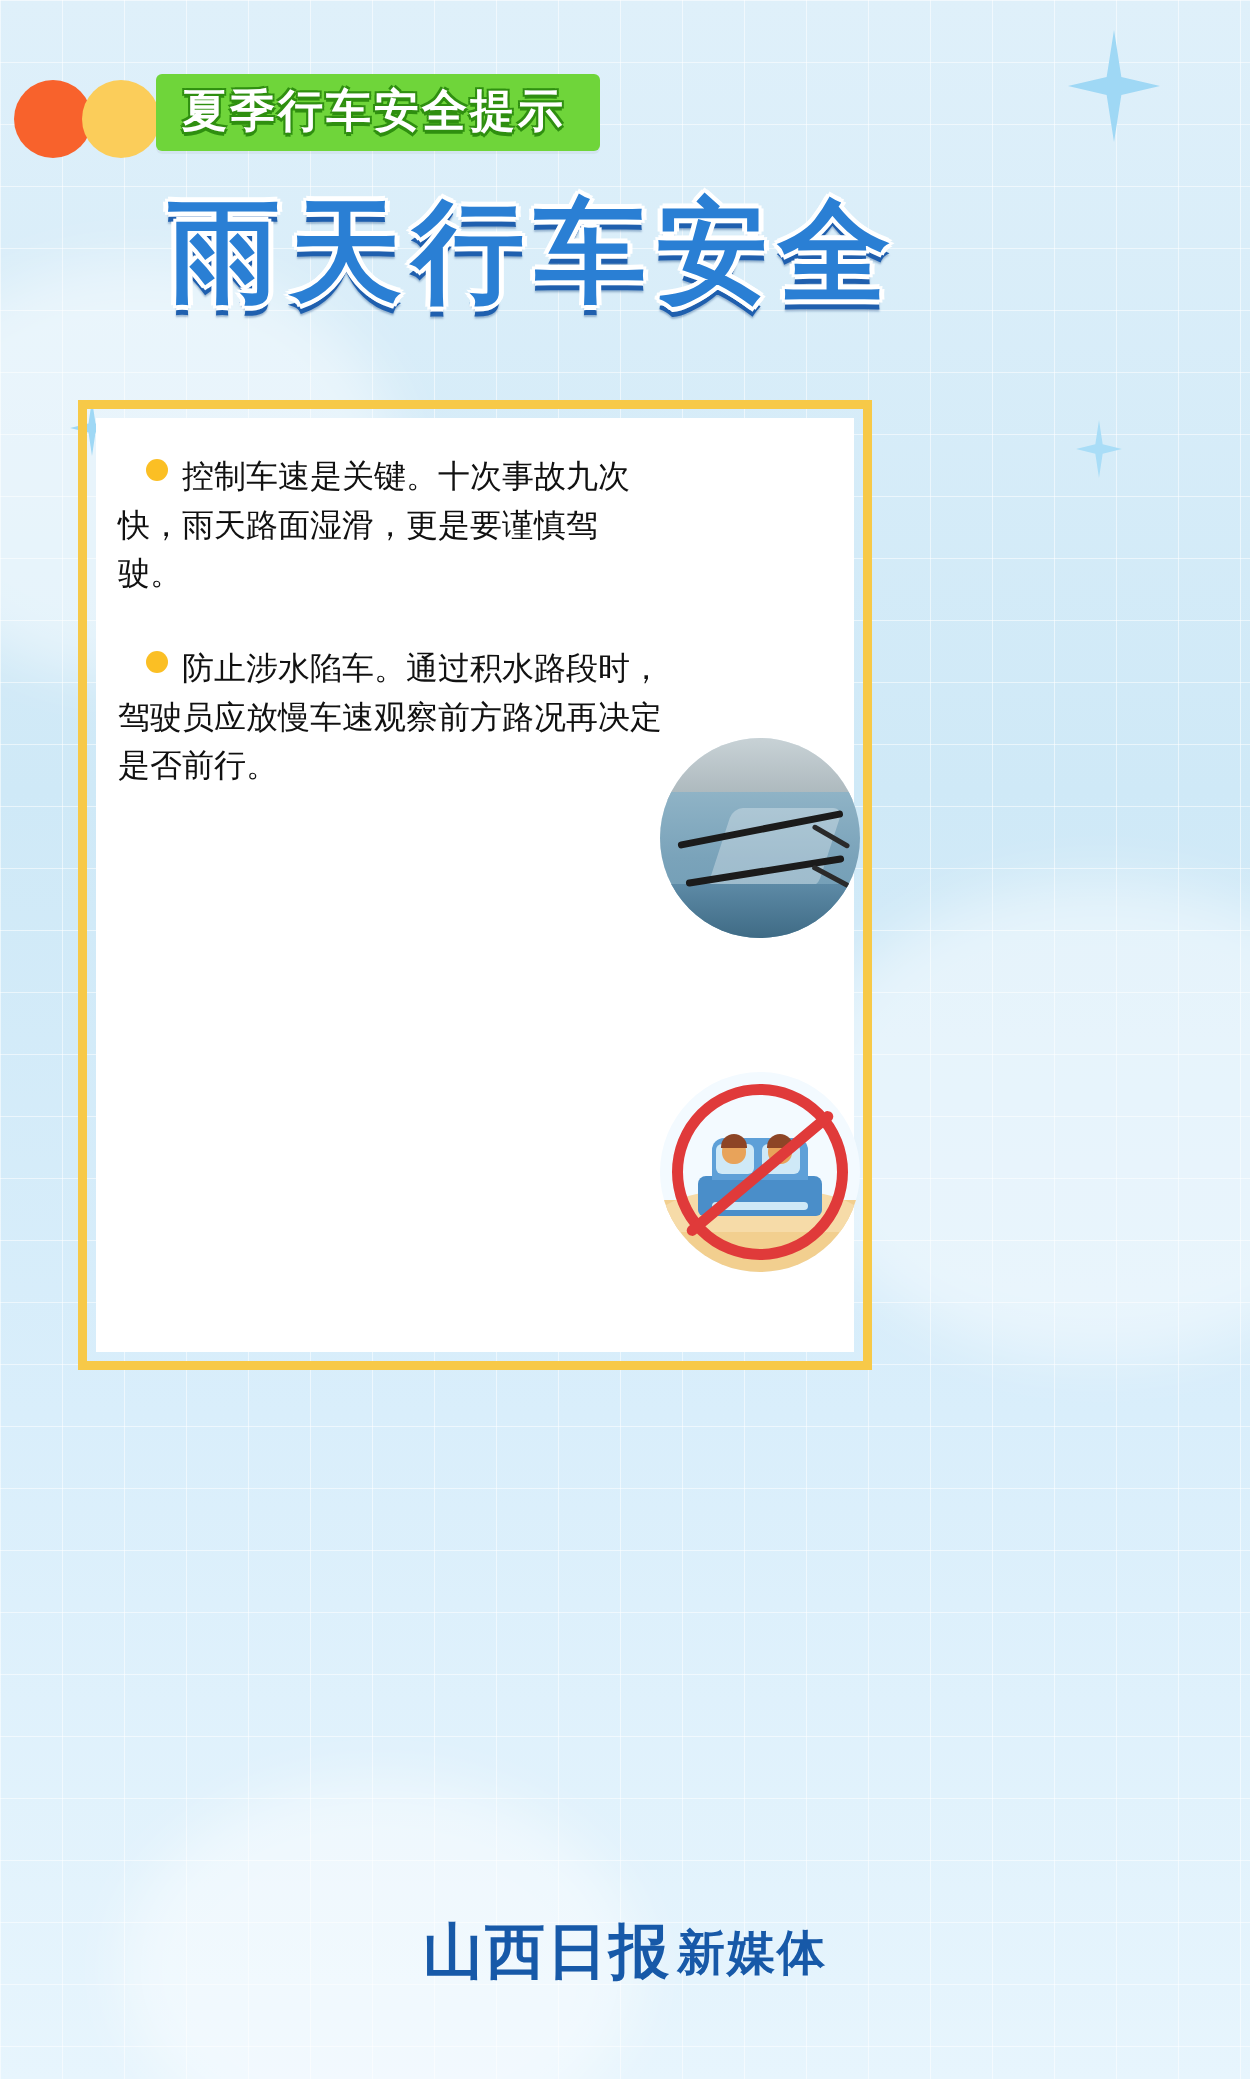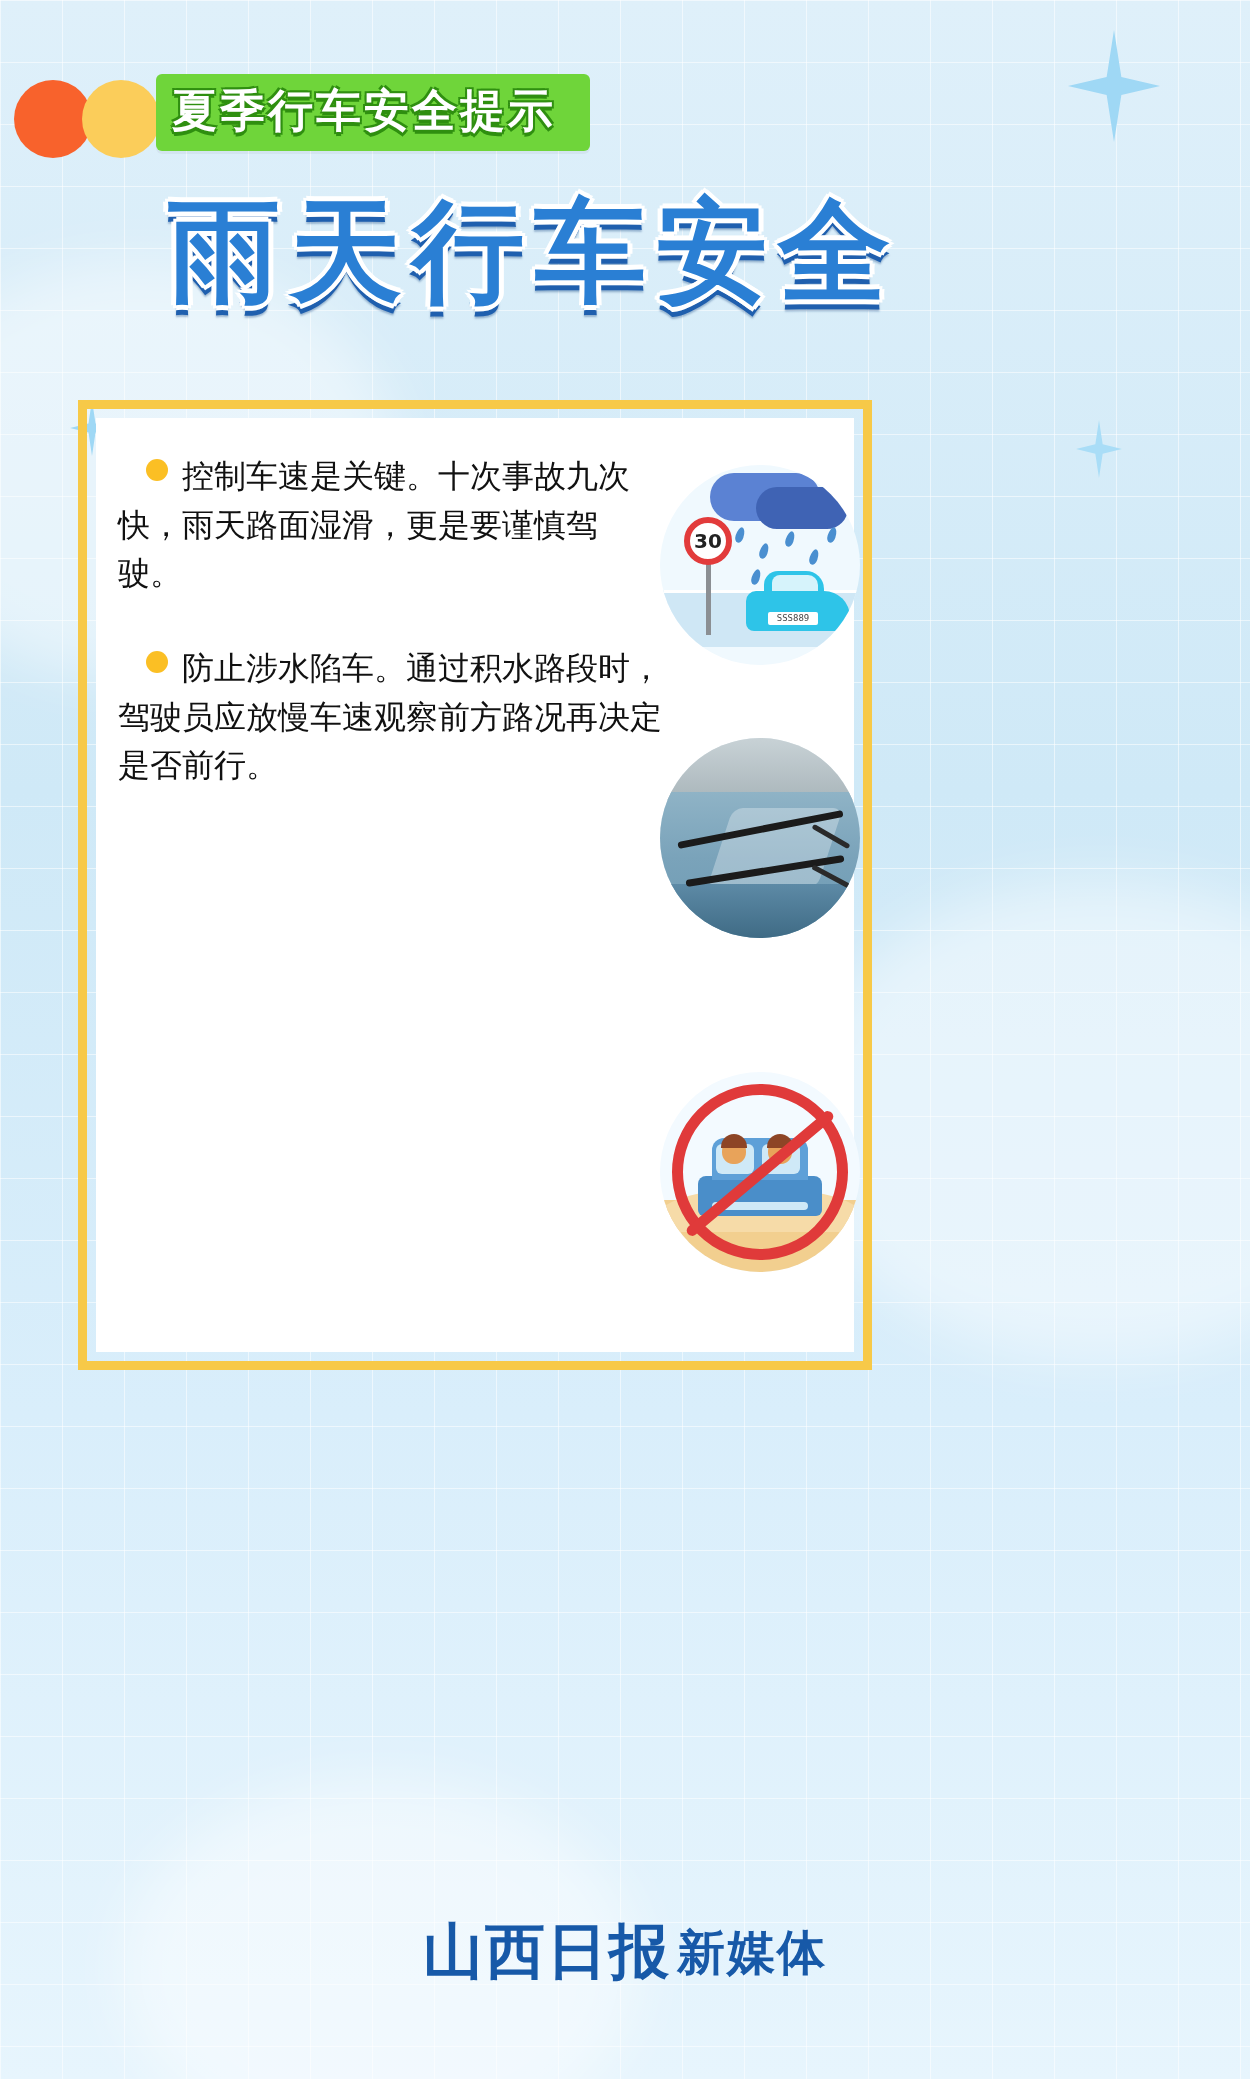--- a/index.html
+++ b/index.html
@@ -68,21 +68,21 @@
     top: 12px;
   }
   .dot.orange { width: 78px; height: 78px; background: #f8622c; left: 14px; }
   .dot.yellow { width: 78px; height: 78px; background: #fbcd5a; left: 82px; }
 
   #ribbon {
     position: absolute;
     left: 156px; top: 6px;
     background: #6fd53a;
     border-radius: 6px;
-    padding: 14px 34px 18px 16px;
+    padding: 14px 34px 18px 26px;
     box-shadow: 0 3px 0 rgba(0,0,0,0.04);
   }
   #ribbon .ribbon-text {
     font-size: 45px;
     font-weight: bold;
     color: #ffffff;
     letter-spacing: 3px;
     line-height: 1;
     text-shadow:
       -2px -2px 0 #2f8f10, 2px -2px 0 #2f8f10,
@@ -423,38 +423,20 @@
       <div class="tip-text"><span class="bullet"></span><span>控制车速是关键。十次事故九次快，雨天路面湿滑，更是要谨慎驾驶。</span></div>
     </div>
 
 
     <div class="tip tip-3">
       <div class="tip-text"><span class="bullet"></span><span>防止涉水陷车。通过积水路段时，驾驶员应放慢车速观察前方路况再决定是否前行。</span></div>
     </div>
 
   </div>
 
-  <div class="illus" id="illus-1">
-    <div class="road-1"></div>
-    <div class="cloud c1"></div>
-    <div class="cloud c2"></div>
-    <div class="drop" style="left:76px; top:62px;"></div>
-    <div class="drop" style="left:100px; top:78px;"></div>
-    <div class="drop" style="left:126px; top:66px;"></div>
-    <div class="drop" style="left:150px; top:84px;"></div>
-    <div class="drop" style="left:92px; top:104px;"></div>
-    <div class="drop" style="left:136px; top:108px;"></div>
-    <div class="drop" style="left:168px; top:62px;"></div>
-    <div class="sign-pole"></div>
-    <div class="sign-circle">30</div>
-    <div class="car1"></div>
-    <div class="car1-top"></div>
-    <div class="car1-win"></div>
-    <div class="plate">SSS889</div>
-  </div>
 
   <div class="illus" id="illus-2">
     <div class="glass-top"></div>
     <div class="glass-body"></div>
     <div class="glass-reflect"></div>
     <div class="dash"></div>
     <div class="wiper w1"></div>
     <div class="wiper w2"></div>
     <div class="wiper-arm a1"></div>
     <div class="wiper-arm a2"></div>

